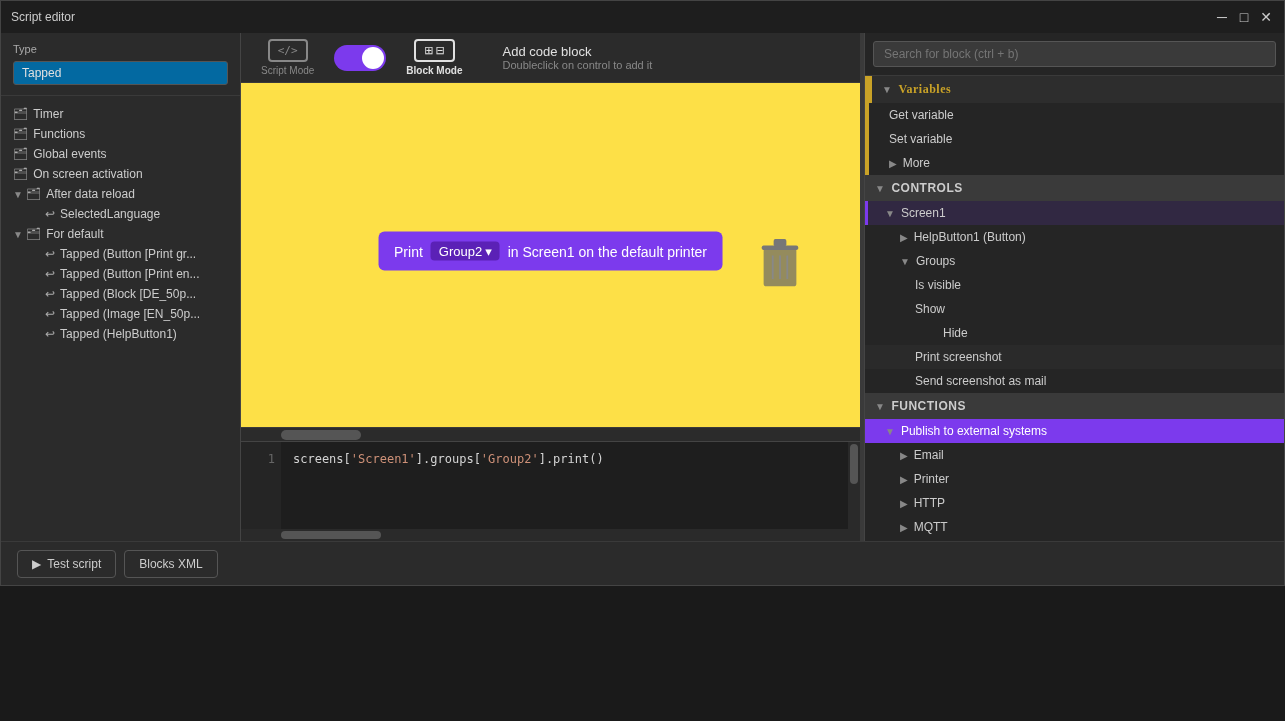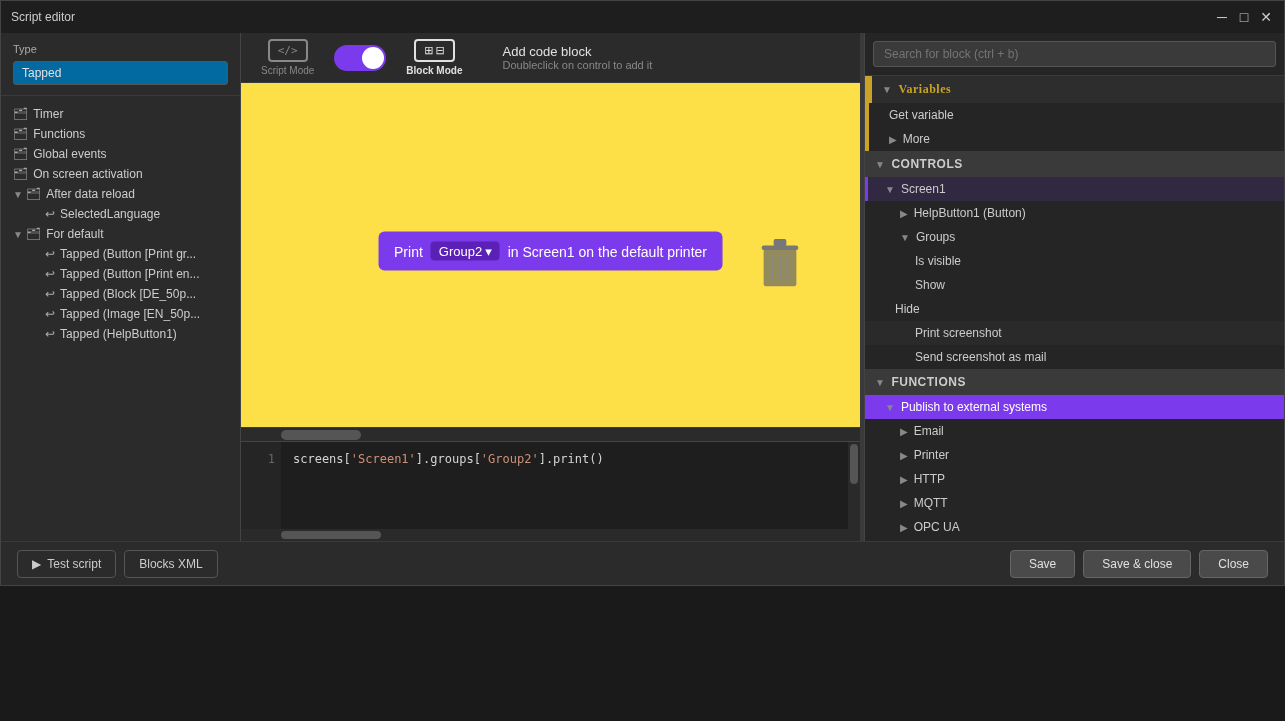--- a/index.html
+++ b/index.html
@@ -713,20 +713,23 @@
             <div style="width:4px;background:#c9a227;flex-shrink:0;"></div>
             <div style="flex:1;">
               <div class="section-header variables-header">
                 <span class="arrow">▼</span>
                 <span class="section-label" style="color:#c9a227;">Variables</span>
               </div>
               <div class="section-item">
                 <span>Get variable</span>
               </div>
               <div class="section-item">
+                <span>Set variable</span>
+              </div>
+              <div class="section-item">
                 <span class="item-arrow">▶</span>
                 <span>More</span>
               </div>
             </div>
           </div>
 
           <div class="section-header controls-header">
             <span class="arrow">▼</span>
             <span>CONTROLS</span>
           </div>
@@ -741,21 +744,21 @@
           <div class="section-item indent">
             <span class="item-arrow">▼</span>
             <span>Groups</span>
           </div>
           <div class="section-item" style="padding-left:50px;">
             <span>Is visible</span>
           </div>
           <div class="section-item" style="padding-left:50px;">
             <span>Show</span>
           </div>
-          <div class="section-item" style="padding-left:30px;">
+          <div class="section-item" style="padding-left:78px;">
             <span>Hide</span>
           </div>
           <div class="section-item print-screenshot-item" style="padding-left:50px;background:#2a2a2a;">
             <span>Print screenshot</span>
           </div>
           <div class="section-item" style="padding-left:50px;">
             <span>Send screenshot as mail</span>
           </div>
 
           <div class="section-header functions-header">
@@ -805,25 +808,14 @@
   <div class="bottom-bar">
     <div class="bottom-left">
       <button class="btn-outline">
         <span>▶</span>
         <span>Test script</span>
       </button>
       <button class="btn-outline">
         <span>Blocks XML</span>
       </button>
     </div>
-    <div class="bottom-right">
-      <button class="btn-primary">
-        <span>Save</span>
-      </button>
-      <button class="btn-primary">
-        <span>Save &amp; close</span>
-      </button>
-      <button class="btn-primary">
-        <span>Close</span>
-      </button>
-    </div>
   </div>
 </div>
 
 </body></html>

